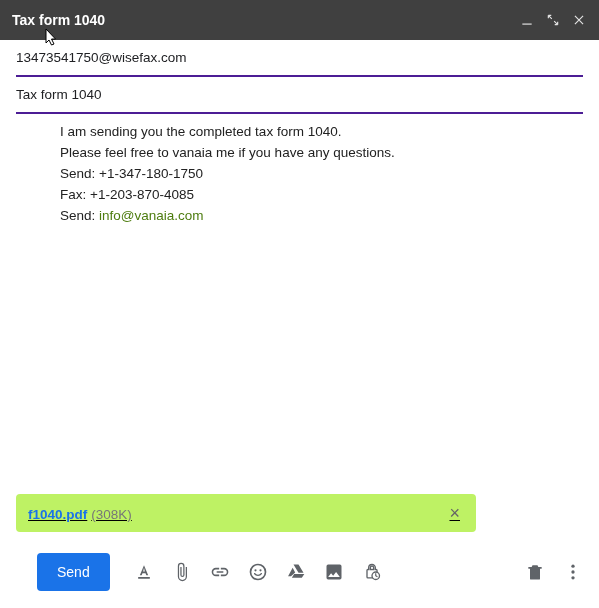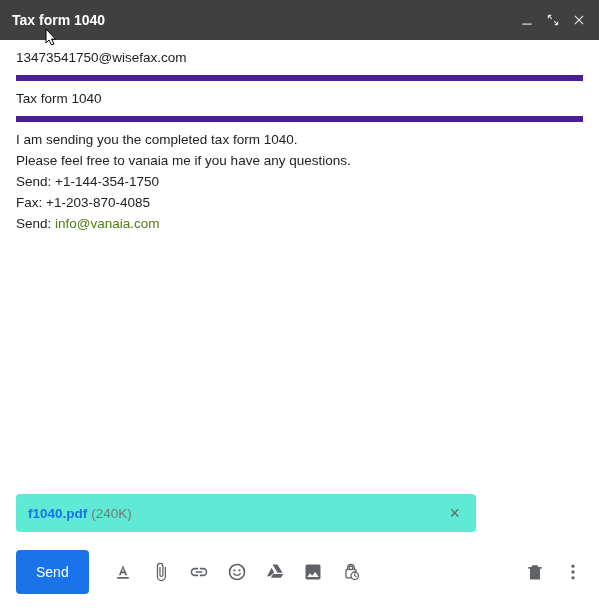--- a/index.html
+++ b/index.html
@@ -48,43 +48,44 @@
     flex-direction: column;
     padding: 0 16px;
     overflow: hidden;
   }
   .field {
     font-size: 13.5px;
     color: #202124;
     padding: 10px 0;
   }
   .divider {
-    border-bottom: 6px solid #4c1d95;
+    border-bottom: 2px solid #4c1d95;
   }
   .body-text {
     font-size: 13.5px;
     color: #222;
     line-height: 1.55;
     padding-top: 8px;
     flex: 1;
   }
-  .body-text .line { display: block; }
+  .body-text .line { display: block; margin-left: 44px; }
   .link {
     color: #4d7c0f;
     cursor: pointer;
   }
   .attachment {
-    background: #5eead4;
+    background: #bef264;
     border-radius: 4px;
     padding: 10px 12px;
     font-size: 13.5px;
     display: flex;
-    align-items: center;
+    align-items: flex-end;
     margin: 0 0 20px 0;
     width: 460px;
+    text-decoration: underline;
   }
   .attachment .name { color: #1a73e8; font-weight: bold; }
   .attachment .size { color: #777; margin-left: 4px; }
   .attachment .spacer { flex: 1; }
   .attachment .remove {
     color: #666;
     font-size: 18px;
     cursor: pointer;
     padding: 0 4px;
     line-height: 1;
@@ -95,25 +96,26 @@
     padding: 0 16px 16px 16px;
     height: 56px;
     flex-shrink: 0;
   }
   .send-btn {
     background: #1a73e8;
     color: #fff;
     border: none;
     border-radius: 4px;
     padding: 0 20px;
-    height: 44px;
+    height: 38px;
     font-size: 14px;
     font-weight: 500;
     cursor: pointer;
     position: relative;
+    margin-left: 21px;
   }
   .toolbar {
     display: flex;
     align-items: center;
     gap: 18px;
     margin-left: 24px;
   }
   .toolbar .tb-icon {
     width: 20px;
     height: 20px;
@@ -171,33 +173,33 @@
 </div>
 
 <div class="content">
   <div class="field divider">13473541750@wisefax.com</div>
   <div class="field divider">Tax form 1040</div>
 
   <div class="body-text">
     <span class="line">I am sending you the completed tax form 1040.</span>
     <span class="line">Please feel free to vanaia me if you have any questions.</span>
     <span class="line">
-      <span>Send: </span><span>+1-144-354-1750</span>
+      <span>Send: </span><span>+1-347-180-1750</span>
     </span>
     <span class="line">
       <span>Fax: </span><span>+1-203-870-4085</span>
     </span>
     <span class="line">
       <span>Send: </span><a class="link">info@vanaia.com</a>
     </span>
   </div>
 
   <div class="attachment">
     <span class="name">f1040.pdf</span>
-    <span class="size">(240K)</span>
+    <span class="size">(308K)</span>
     <span class="spacer"></span>
     <span class="remove">×</span>
   </div>
 </div>
 
 <div class="footer">
   <button class="send-btn">Send</button>
   <svg class="cursor" width="20" height="22" viewBox="0 0 20 22">
     <path d="M6 1 L6 15 L9 12 L11.5 17 L14 16 L11.5 11 L15.5 11 Z" fill="#fff" stroke="#000" stroke-width="1"></path>
   </svg>

